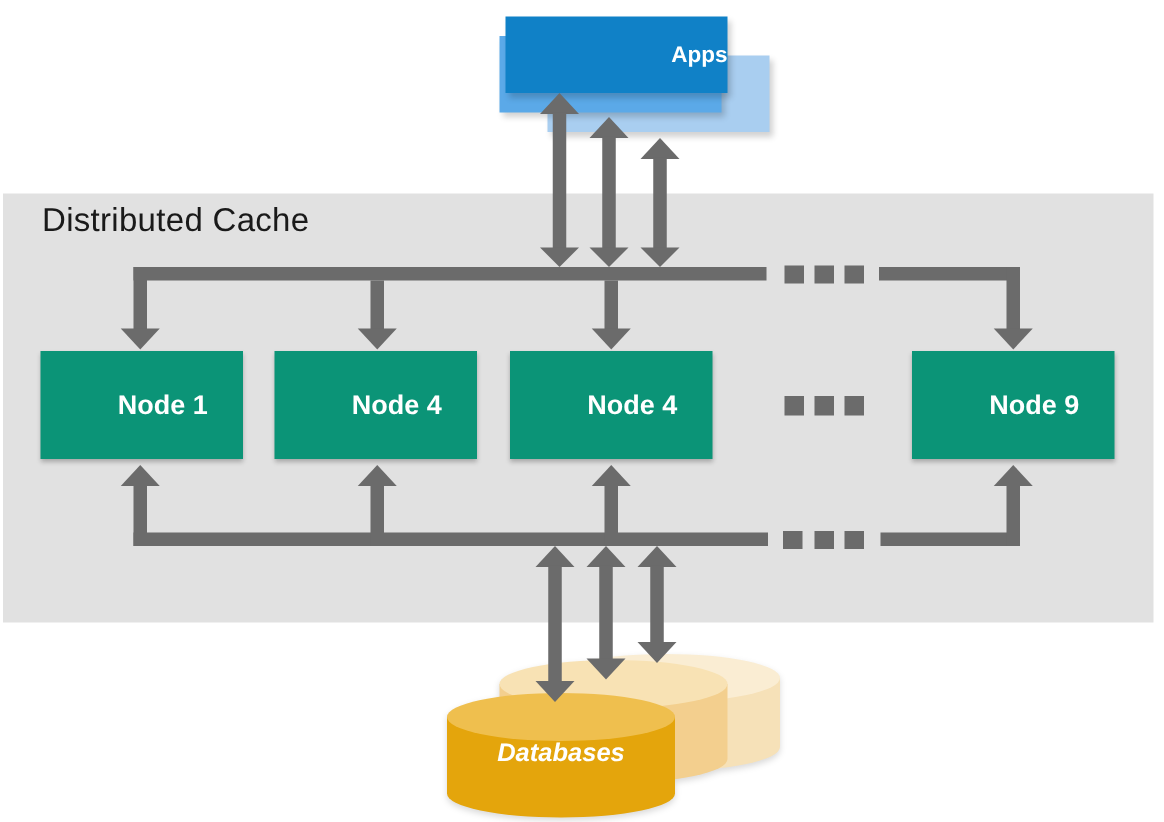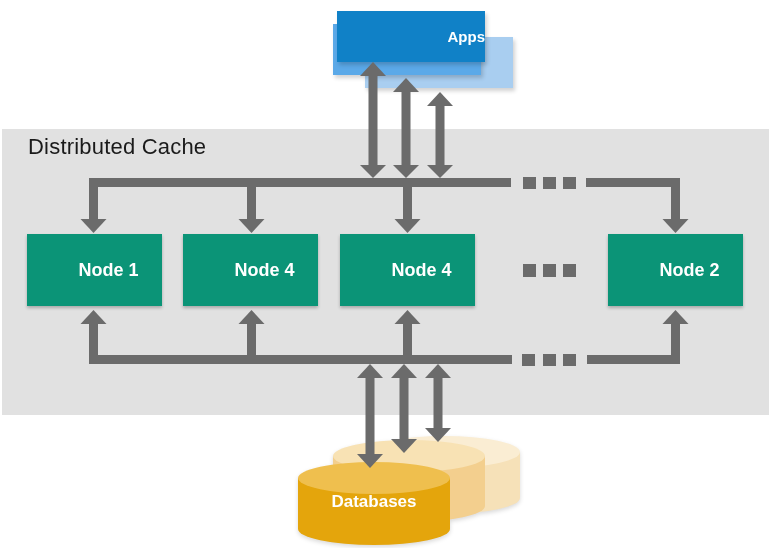--- a/index.html
+++ b/index.html
@@ -27,21 +27,21 @@
         display:flex;align-items:center;justify-content:center;
         box-shadow:0 2px 3px rgba(0,0,0,0.25);}
   .node span{color:var(--label-text,#fff);font-size:18px;font-weight:700;margin-left:28px;}
 
   svg.db-stack{position:absolute;left:0;top:0;z-index:2;
                filter:drop-shadow(0 2px 2px rgba(0,0,0,0.15));}
   svg.connectors{position:absolute;left:0;top:0;z-index:5;pointer-events:none;}
 
   .db-label{position:absolute;left:298px;top:492px;width:152px;z-index:4;
             text-align:center;color:var(--label-text,#fff);
-            font-size:17px;font-weight:700;}
+            font-size:17px;font-weight:700;font-style:italic;}
 
   .fill-arrow{fill:var(--arrow-gray,#6B6B6B);}
   .db-front-body{fill:var(--db-front,#E4A50C);}
   .db-front-top {fill:var(--db-front-top,#EFBF4E);}
   .db-mid-body  {fill:var(--db-mid,#F3CF8E);}
   .db-mid-top   {fill:var(--db-mid-top,#F8E2B4);}
   .db-back-body {fill:var(--db-back,#F6E1B8);}
   .db-back-top  {fill:var(--db-back-top,#FAEDD3);}
 </style>
 </head>
@@ -77,21 +77,21 @@
   <div class="node" style="left:27px">
     <span>Node 1</span>
   </div>
   <div class="node" style="left:183px">
     <span>Node 4</span>
   </div>
   <div class="node" style="left:340px">
     <span>Node 4</span>
   </div>
   <div class="node" style="left:608px">
-    <span>Node 2</span>
+    <span>Node 9</span>
   </div>
 
   <div class="db-label">Databases</div>
 
   <svg class="connectors" width="776" height="548" viewBox="0 0 776 548">
 
     <g class="fill-arrow">
       <rect x="89" y="178" width="422" height="9"></rect>
       <rect x="586" y="178" width="94" height="9"></rect>
     </g>

